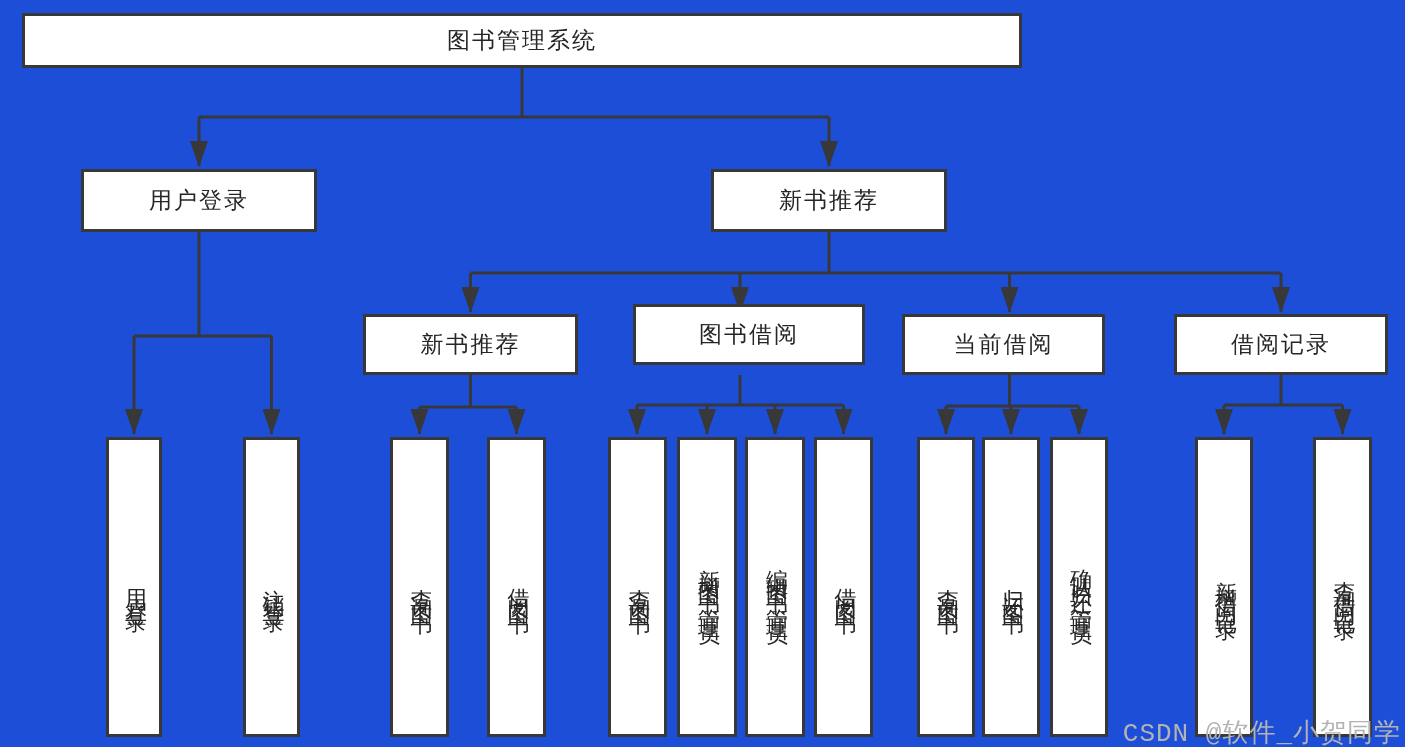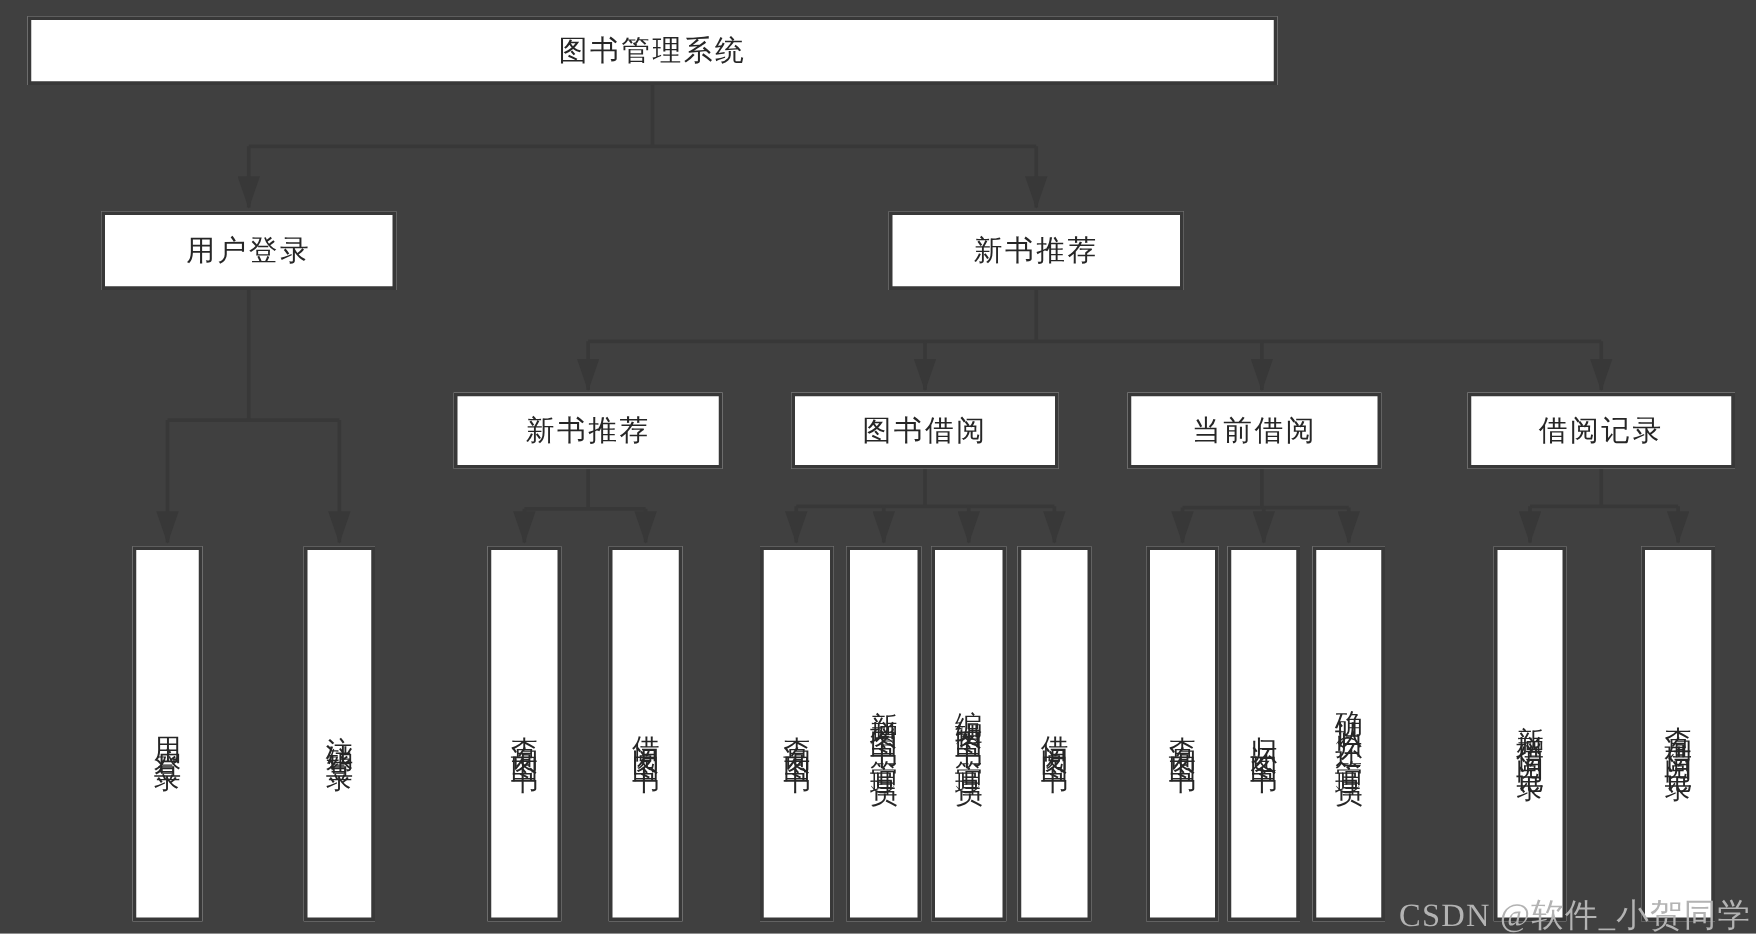--- a/index.html
+++ b/index.html
@@ -1,21 +1,21 @@
 <!DOCTYPE html>
 <html><head>
 <meta charset="utf-8">
 <style>
   html, body { margin: 0; padding: 0; background: #ffffff; }
   .canvas {
     position: relative;
     width: 1405px;
     height: 747px;
-    background: #404040;
-    font-family: Liberation Serif, serif;
+    background: #1d4ed8;
+    font-family: Liberation Mono, monospace;
     overflow: hidden;
   }
   svg.connectors {
     position: absolute;
     left: 0; top: 0;
     width: 1405px; height: 747px;
     z-index: 0;
   }
   svg.connectors path.ln {
     stroke: #383838;
@@ -101,21 +101,21 @@
     <path class="ln" d="M1224,405 V434" marker-end="url(#ah)"></path>
     <path class="ln" d="M1342.5,405 V434" marker-end="url(#ah)"></path>
   </svg>
 
   <div class="node h" style="left:22px;top:13px;width:1000px;height:55px">图书管理系统</div>
 
   <div class="node h" style="left:81px;top:169px;width:236px;height:63px">用户登录</div>
   <div class="node h" style="left:711px;top:169px;width:236px;height:63px">新书推荐</div>
 
   <div class="node h" style="left:363px;top:314px;width:215px;height:61px">新书推荐</div>
-  <div class="node h" style="left:633px;top:314px;width:214px;height:61px">图书借阅</div>
+  <div class="node h" style="left:633px;top:304px;width:232px;height:61px">图书借阅</div>
   <div class="node h" style="left:902px;top:314px;width:203px;height:61px">当前借阅</div>
   <div class="node h" style="left:1174px;top:314px;width:214px;height:61px">借阅记录</div>
 
   <div class="node v" style="left:106px;top:437px;width:56px;height:300px">用户登录</div>
   <div class="node v" style="left:243px;top:437px;width:57px;height:300px">注销登录</div>
 
   <div class="node v" style="left:390px;top:437px;width:59px;height:300px">查询图书</div>
   <div class="node v" style="left:487px;top:437px;width:59px;height:300px">借阅图书</div>
 
   <div class="node v" style="left:608px;top:437px;width:59px;height:300px">查询图书</div>

